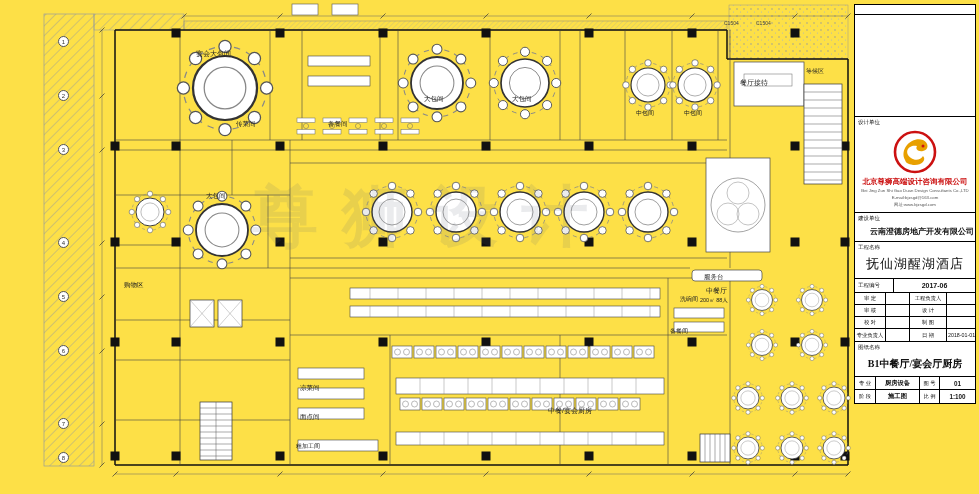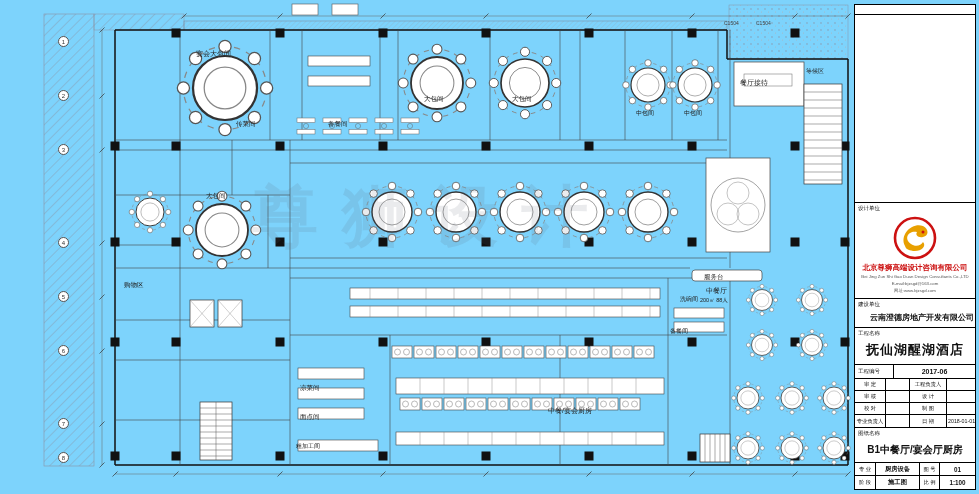--- a/index.html
+++ b/index.html
@@ -1,47 +1,47 @@
 <!DOCTYPE html>
 <html><head>
 <meta charset="utf-8">
 <style>
   html,body{margin:0;padding:0;background:#fff;}
-  .screen{position:relative;width:979px;height:494px;background:#7dd3fc;overflow:hidden;
+  .screen{position:relative;width:979px;height:494px;background:#fde047;overflow:hidden;
           font-family:"Liberation Sans",sans-serif;color:#111;}
   .plan-svg{position:absolute;left:0;top:0;}
   
   .wm{position:absolute;left:252px;top:172px;font-size:66px;font-weight:bold;letter-spacing:24px;
       color:rgba(95,100,115,0.13);font-family:"DejaVu Sans",sans-serif;white-space:nowrap;pointer-events:none;}
   
   .rl{position:absolute;font-size:6.5px;color:#222;white-space:nowrap;line-height:1;}
   
   .gb{position:absolute;width:11px;height:11px;border:1px solid #555;border-radius:50%;
       font-size:6px;display:flex;align-items:center;justify-content:center;color:#333;background:#fff;box-sizing:border-box;}
   .wt{position:absolute;font-size:5px;color:#444;white-space:nowrap;}
   
-  .tb{position:absolute;left:854px;top:4px;width:122px;height:486px;border:1.5px solid #000;
+  .tb{position:absolute;left:854px;top:4px;width:122px;height:400px;border:1.5px solid #000;
       box-sizing:border-box;background:#fff;display:flex;flex-direction:column;}
   .tb-top{height:9px;border-bottom:1px solid #000;}
   .tb-blank{flex:1;}
   .sec-label{font-size:5.5px;color:#222;padding:2px 3px 1px 3px;border-top:1px solid #000;}
   .tb-logo{height:50px;display:flex;align-items:center;justify-content:center;}
   .tb-co{color:#c11;font-size:7.5px;font-weight:bold;text-align:center;line-height:1.2;}
   .tb-contact{font-size:4.3px;color:#555;text-align:center;line-height:1.6;padding:2px 0 3px 0;}
   .tb-client{font-size:8px;font-weight:bold;text-align:right;padding:3px 1px 4px 1px;}
-  .tb-proj{font-size:13px;font-weight:bold;text-align:center;padding:3px 0 5px 0;letter-spacing:1px;}
+  .tb-proj{font-size:13px;font-weight:normal;text-align:center;padding:3px 0 5px 0;letter-spacing:1px;}
   .kv{display:grid;grid-template-columns:38px 1fr;border-top:1px solid #000;}
   .kv>div{font-size:5.5px;display:flex;align-items:center;padding:0 3px;height:13px;box-sizing:border-box;}
   .kv>div+div{border-left:1px solid #000;font-size:7px;font-weight:bold;justify-content:center;}
   .sg{display:grid;grid-template-columns:30px 24px 37px 1fr;border-top:1px solid #000;}
   .sg>div{border-left:1px solid #000;border-bottom:1px solid #000;height:12px;box-sizing:border-box;
           font-size:5.3px;display:flex;align-items:center;justify-content:center;padding:0 1px;white-space:nowrap;}
   .sg>div:nth-child(4n+1){border-left:none;}
   .sg>div:nth-last-child(-n+4){border-bottom:none;}
-  .tb-draw{font-size:10px;font-weight:bold;text-align:center;line-height:1.7;padding:3px 0 4px 0;}
+  .tb-draw{font-size:10px;font-weight:bold;text-align:center;line-height:1.7;padding:3px 0 4px 0;font-family:Liberation Serif, serif;}
   .bt{display:grid;grid-template-columns:20px 44px 20px 1fr;border-top:1px solid #000;}
   .bt>div{border-left:1px solid #000;border-bottom:1px solid #000;height:13px;box-sizing:border-box;
           font-size:5.3px;display:flex;align-items:center;justify-content:center;white-space:nowrap;}
   .bt>div:nth-child(4n+1){border-left:none;}
   .bt>div:nth-last-child(-n+4){border-bottom:none;}
   .bt .v{font-weight:bold;font-size:6.3px;}
 </style>
 </head>
 <body>
 

